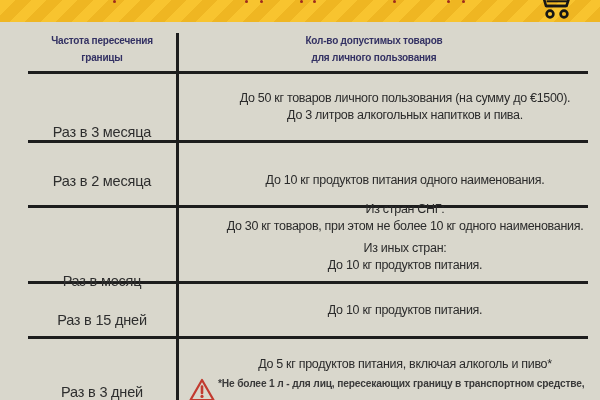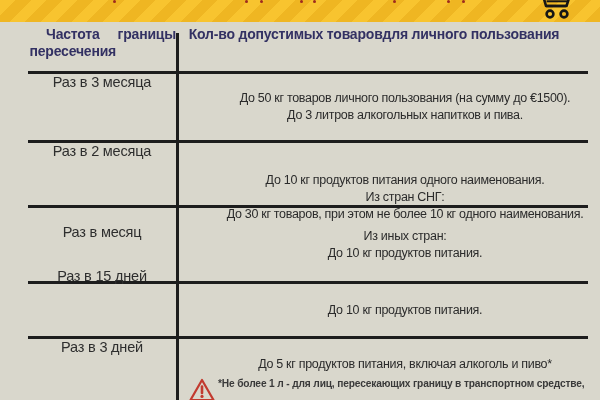--- a/index.html
+++ b/index.html
@@ -13,29 +13,29 @@
     position:absolute;left:0;top:0;width:600px;height:22px;overflow:hidden;
     background:repeating-linear-gradient(135deg,#F8C42F 0 11px,#EFB622 11px 22px);
   }
   .remnant-dot{position:absolute;top:0;width:3px;height:3px;border-radius:50%;background:#9E2B1E;}
   .cart{position:absolute;top:-16px;left:533px;width:40px;height:38px;}
   
   .vline{position:absolute;left:176px;top:33px;width:3px;height:367px;background:#1D1D1D;}
   .hline{position:absolute;left:28px;width:560px;height:3px;background:#1D1D1D;}
   
   .hcell{
-    position:absolute;top:26px;height:46px;display:flex;flex-direction:row;
+    position:absolute;top:26px;height:46px;display:flex;flex-direction:column;
     justify-content:center;text-align:center;
-    color:#333163;font-weight:bold;font-size:14px;line-height:17px;letter-spacing:-0.2px;
+    color:#333163;font-weight:bold;font-size:10px;line-height:17px;letter-spacing:-0.2px;
   }
   .hcell.c1{left:28px;width:148px;}
   .hcell.c2{left:169px;width:410px;}
   
   .freq{
-    position:absolute;left:28px;width:148px;display:flex;align-items:flex-start;justify-content:center;
+    position:absolute;left:28px;width:148px;display:flex;align-items:flex-end;justify-content:center;
     text-align:center;font-size:14.5px;color:#2E2E2E;letter-spacing:-0.2px;
   }
   .allow{
     position:absolute;left:213px;width:384px;display:flex;flex-direction:column;justify-content:center;
     font-size:12.5px;line-height:17px;color:#2B2B2B;letter-spacing:-0.3px;text-align:center;
   }
   .allow .ln{white-space:nowrap;}
   .grp + .grp{margin-top:5px;}
   
   .fnrow{display:flex;align-items:flex-start;gap:3px;margin-left:-24px;margin-top:5px;}
@@ -93,24 +93,24 @@
     <div class="ln">До 3 литров алкогольных напитков и пива.</div>
   </div>
 
   <div class="freq" style="top:143px;height:46px">
     <span>Раз в 2 месяца</span>
   </div>
   <div class="allow" style="top:143px;height:74px">
     <div class="ln">До 10 кг продуктов питания одного наименования.</div>
   </div>
 
-  <div class="freq" style="top:224px;height:73px">
+  <div class="freq" style="top:216px;height:73px">
     <span>Раз в месяц</span>
   </div>
-  <div class="allow" style="top:196px;height:58px">
+  <div class="allow" style="top:208px;height:58px">
     <div class="grp">
       <div class="ln">Из стран СНГ:</div>
       <div class="ln">До 30 кг товаров, при этом не более 10 кг одного наименования.</div>
     </div>
     <div class="grp">
       <div class="ln">Из иных стран:</div>
       <div class="ln">До 10 кг продуктов питания.</div>
     </div>
   </div>
 

